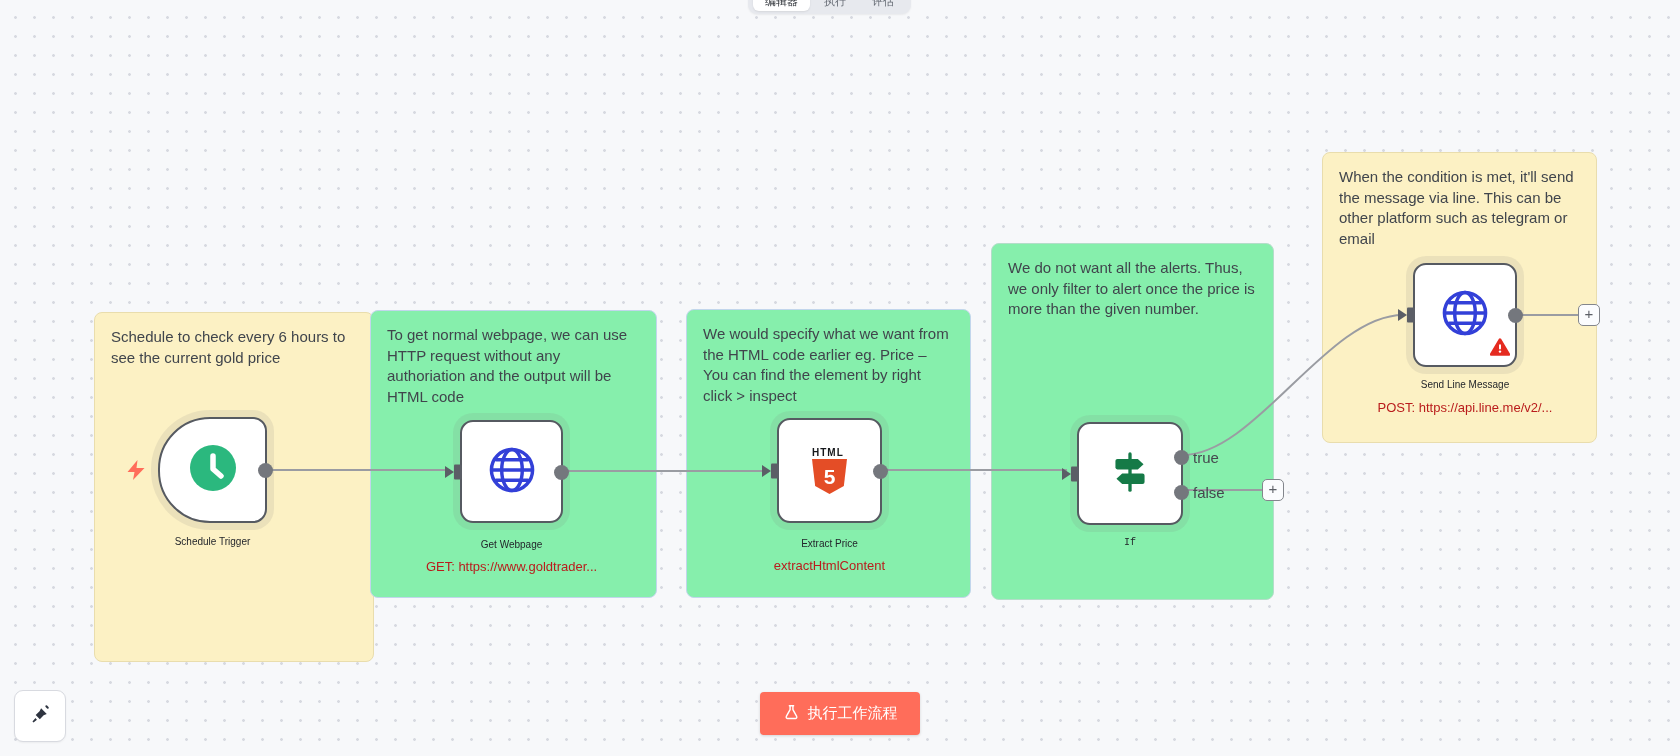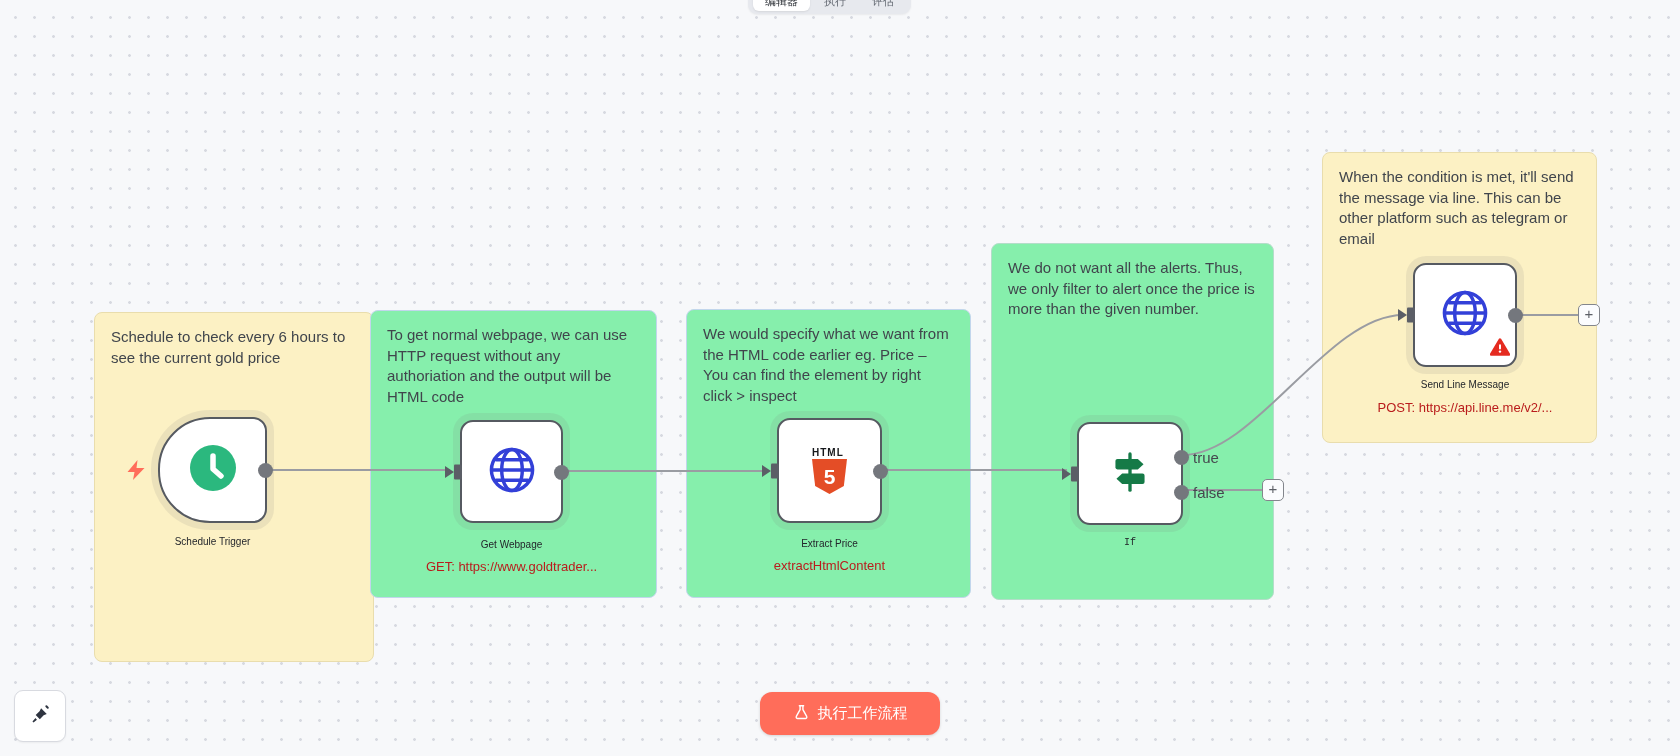--- a/index.html
+++ b/index.html
@@ -95,22 +95,22 @@
 
   
   .html5 { display:flex; flex-direction:column; align-items:flex-start; }
   .html5 .word { font-size:10px; font-weight:700; letter-spacing:1px; color:#17191c; }
   .html5 .shield { width:35px; height:35px; margin-top:1px; background:#e44d26;
     clip-path:polygon(0 0,100% 0,91% 77%,50% 100%,9% 77%);
     display:flex; align-items:center; justify-content:center;
     color:#ffffff; font-size:21px; font-weight:700; }
 
   
-  .exec-btn { position:absolute; left:760px; top:692px; width:180px; height:43px; z-index:10;
-    background:#ff6d5a; border:none; border-radius:12px; cursor:pointer;
+  .exec-btn { position:absolute; left:760px; top:692px; width:160px; height:43px; z-index:10;
+    background:#ff6d5a; border:none; border-radius:4px; cursor:pointer;
     display:flex; align-items:center; justify-content:center; gap:8px;
     color:#ffffff; font-size:15px; font-family:inherit;
     box-shadow:0 1px 3px rgba(0,0,0,0.15); }
   .note-btn { position:absolute; left:14px; top:690px; width:52px; height:52px; z-index:10;
     background:#ffffff; border:1px solid #d8dae0; border-radius:9px; cursor:pointer;
     display:flex; align-items:center; justify-content:center;
     box-shadow:0 1px 2px rgba(0,0,0,0.05); }
 </style>
 </head>
 <body>

